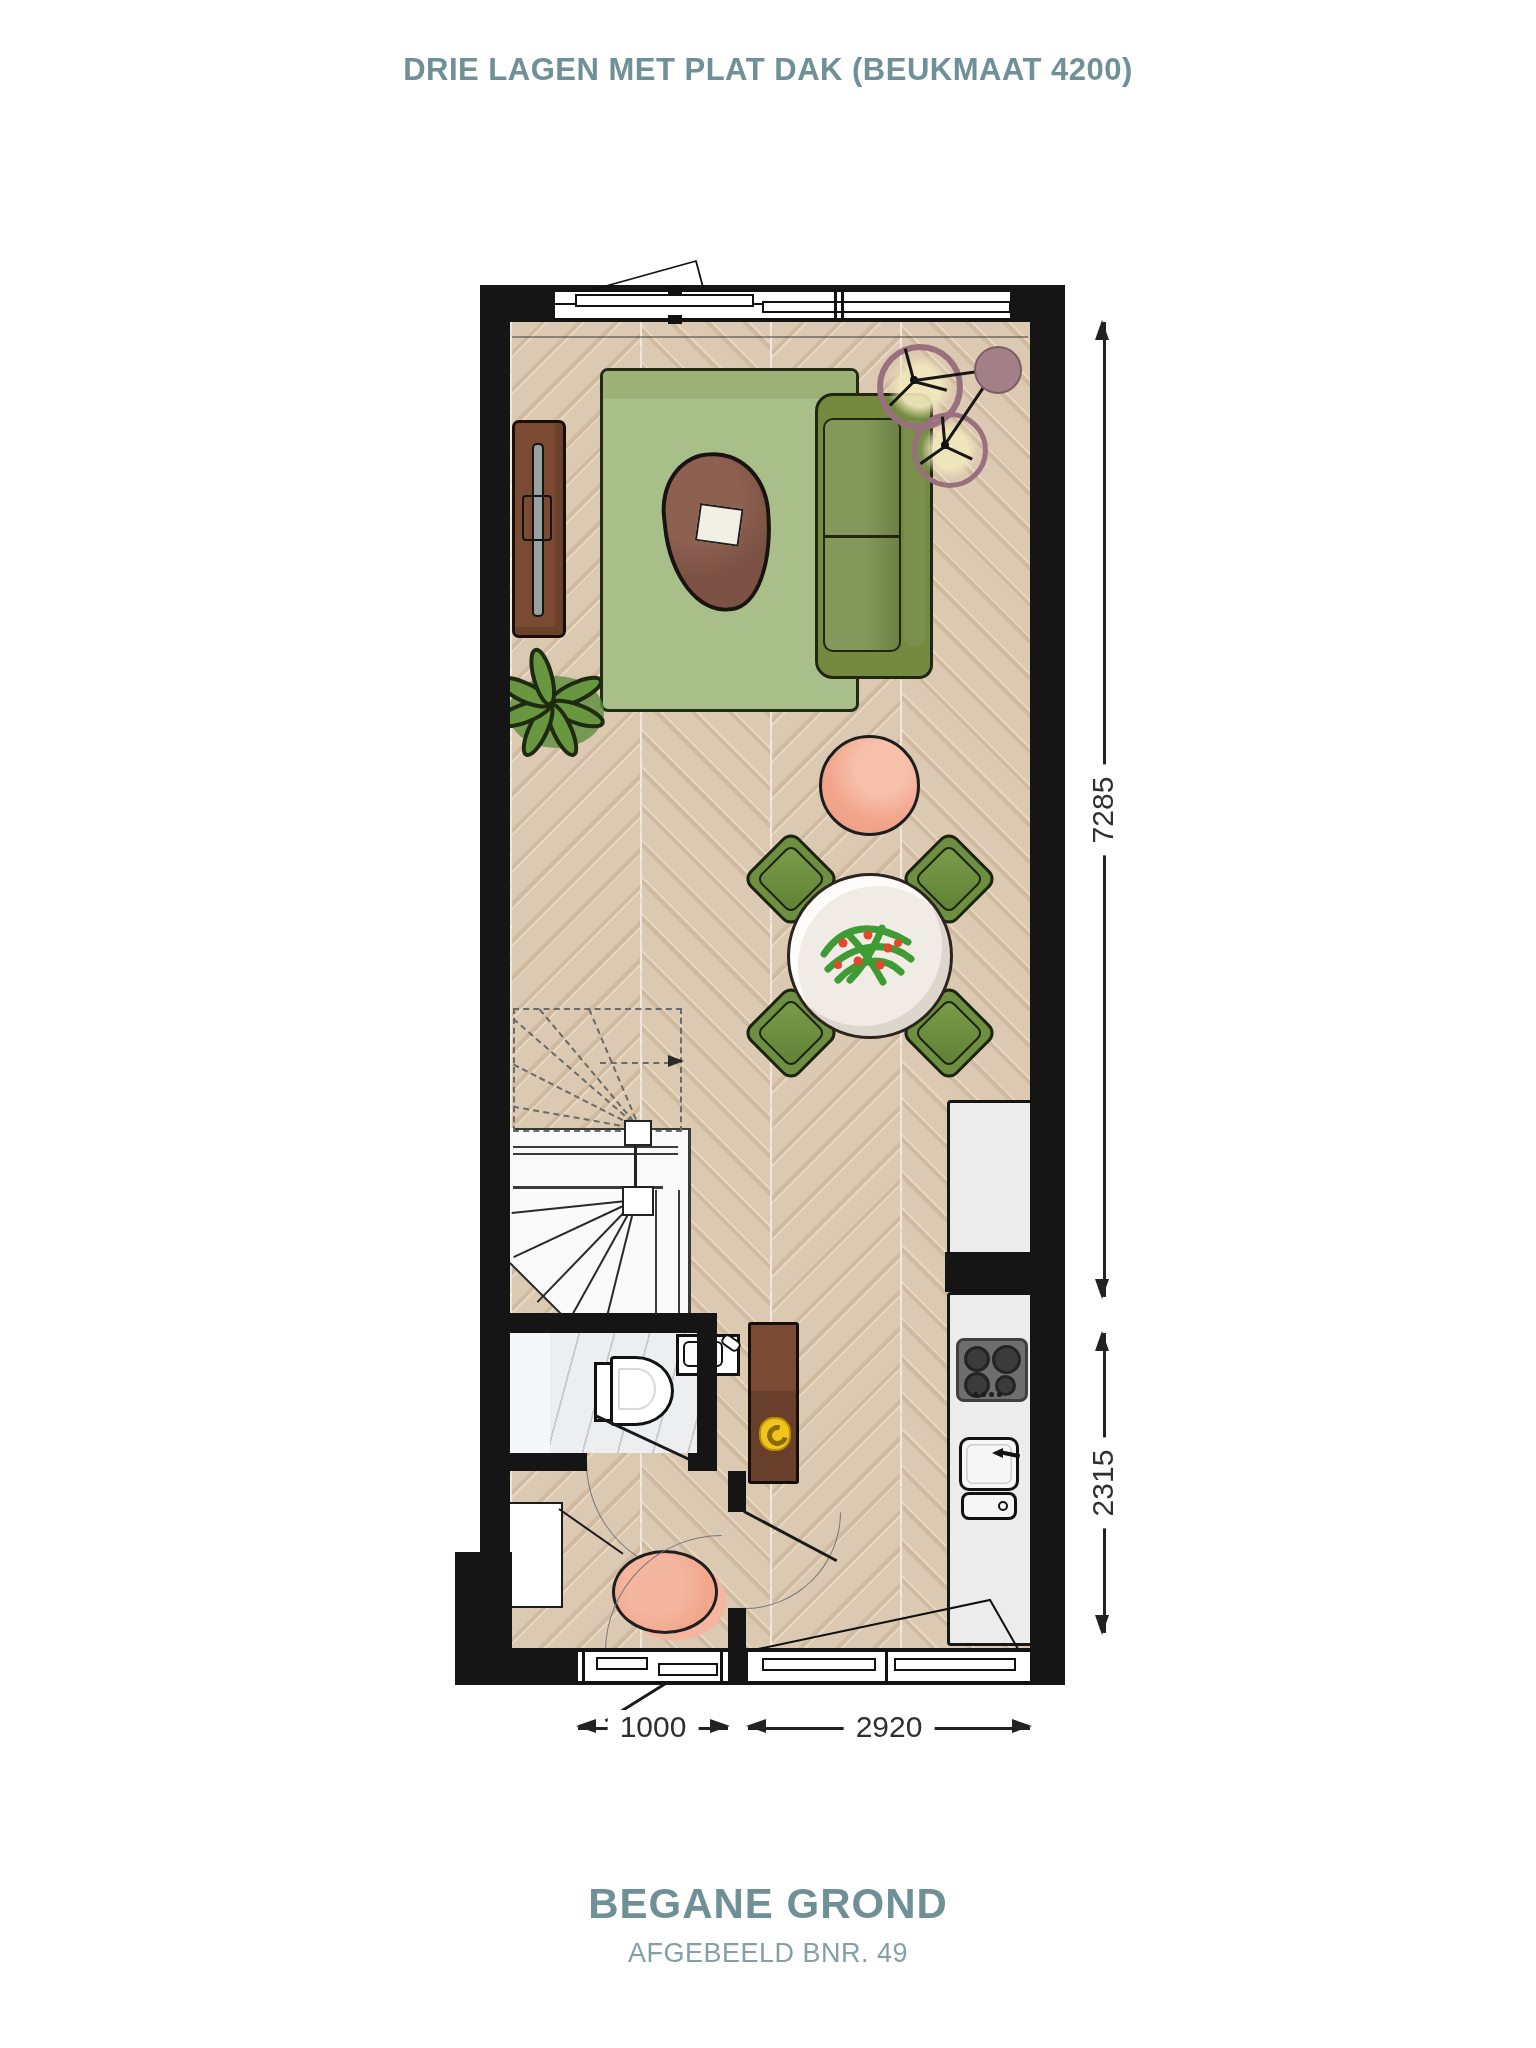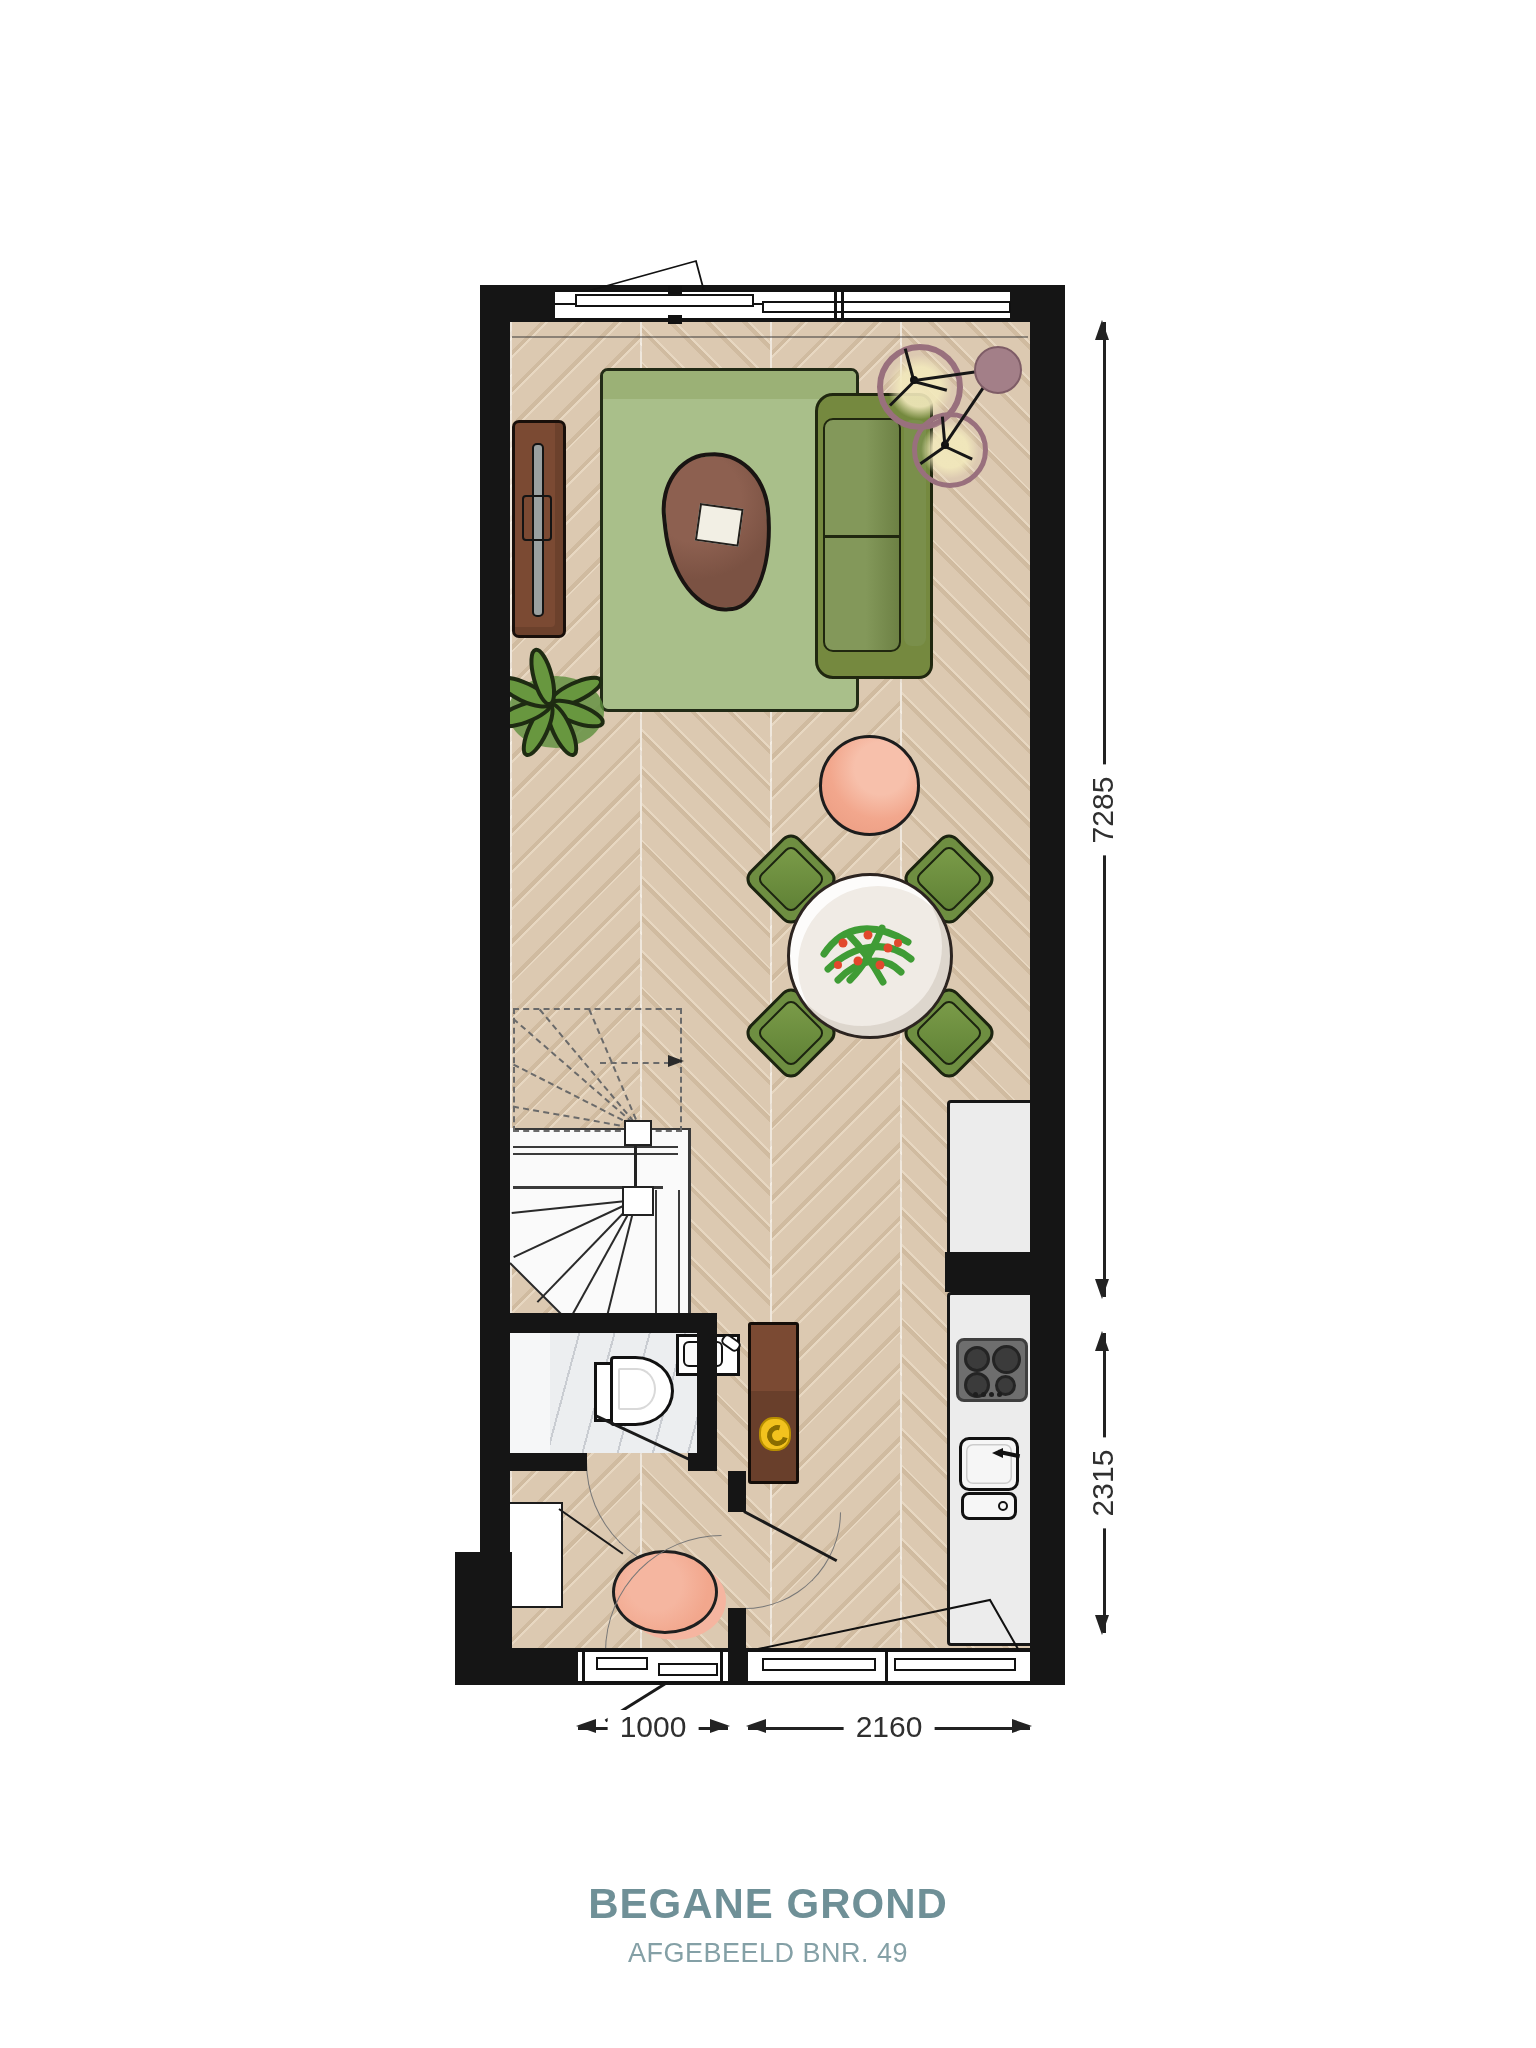--- a/index.html
+++ b/index.html
@@ -32,20 +32,21 @@
   .burner{position:absolute;border-radius:50%;background:#3b3b3b;border:3px solid #242424;}
   .knob{position:absolute;width:5px;height:5px;border-radius:50%;background:#1e1e1e;}
   .title-text{position:absolute;width:100%;text-align:center;color:#6f9097;font-weight:bold;}
   svg{display:block;}
 </style>
 </head>
 <body>
 
 <div id="canvas">
 
+  <div class="title-text" style="top:52px;font-size:31px;letter-spacing:.5px;">DRIE LAGEN MET PLAT DAK (BEUKMAAT 4200)</div>
 
   <div>
     <div class="floorcol patB" style="left:510px;"></div>
     <div class="floorcol patA" style="left:640px;"></div>
     <div class="floorcol patB" style="left:770px;"></div>
     <div class="floorcol patA" style="left:900px;"></div>
   </div>
   <div class="thin" style="left:512px;top:336px;width:516px;height:2px;opacity:.5;"></div>
 
   <div class="abs" style="left:600px;top:368px;width:253px;height:338px;background:#a9bf8a;border:3px solid #222b16;border-radius:8px;">
@@ -296,19 +297,19 @@
     <div class="dimline-h"></div>
     <div class="ar" style="left:-2px;top:7px;border-top:7px solid transparent;border-bottom:7px solid transparent;border-right:20px solid #222;"></div>
     <div class="ar" style="right:-2px;top:7px;border-top:7px solid transparent;border-bottom:7px solid transparent;border-left:20px solid #222;"></div>
     <span class="dim-label">1000</span>
   </div>
 
   <div class="abs" style="left:748px;top:1712px;width:282px;height:30px;">
     <div class="dimline-h"></div>
     <div class="ar" style="left:-2px;top:7px;border-top:7px solid transparent;border-bottom:7px solid transparent;border-right:20px solid #222;"></div>
     <div class="ar" style="right:-2px;top:7px;border-top:7px solid transparent;border-bottom:7px solid transparent;border-left:20px solid #222;"></div>
-    <span class="dim-label">2160</span>
+    <span class="dim-label">2920</span>
   </div>
 
   <div class="title-text" style="top:1880px;font-size:42px;letter-spacing:1px;">BEGANE GROND</div>
   <div class="title-text" style="top:1938px;font-size:27px;font-weight:normal;color:#84a0a6;letter-spacing:.5px;">AFGEBEELD BNR. 49</div>
 
 </div>
 
 </body></html>

